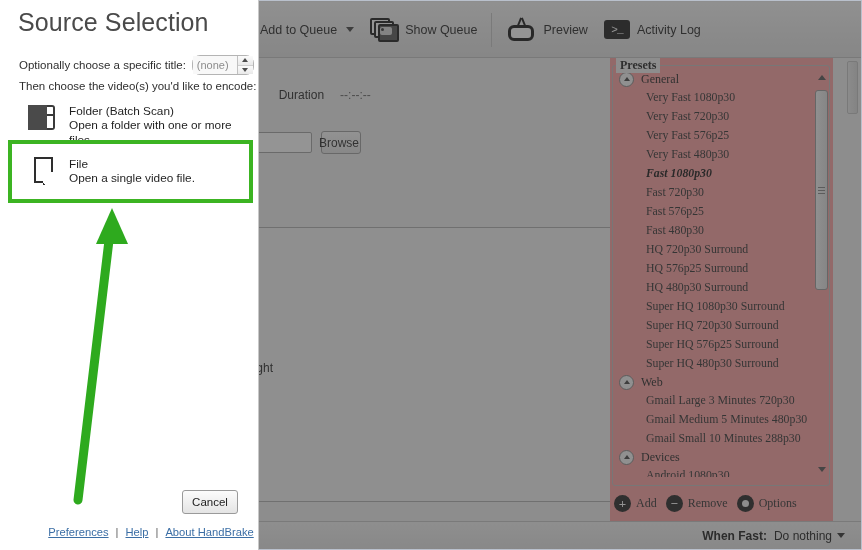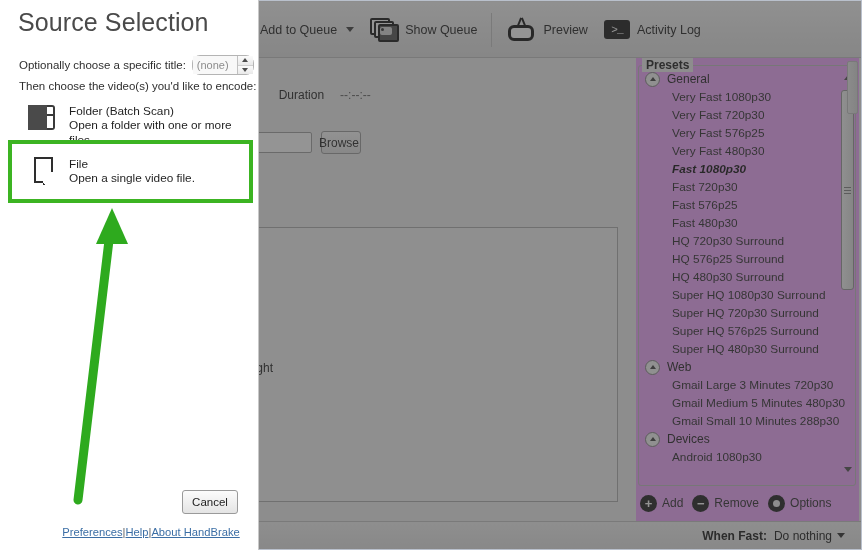--- a/index.html
+++ b/index.html
@@ -195,23 +195,24 @@
     flex:1; background: linear-gradient(to bottom,#fafafa,#e8e8e8);
     display:flex; align-items:center; justify-content:center;
   }
   .spin .sbtns b:first-child { border-bottom:1px solid #cfcfcf; }
   .ar-up { width:0;height:0;border-left:3px solid transparent;border-right:3px solid transparent;border-bottom:4px solid #4c4c4c;}
   .ar-dn { width:0;height:0;border-left:3px solid transparent;border-right:3px solid transparent;border-top:4px solid #4c4c4c;}
 
   
   #presets {
     position: absolute;
-    left: 634px; top: 0px;
+    left: 608px; top: 0px;
     width: 223px; height: 463px;
-    background: #f0abfc;
+    background: #fca5a5;
+    font-family: Liberation Serif, serif;
   }
   #presets-legend {
     position:absolute; left:6px; top:0px;
     font-size: 12px; font-weight: bold; color:#2b2b2b;
     background:#f0f0f0; padding:0 4px; z-index:2;
   }
   #presets-frame {
     position:absolute; left:2px; top:7px; width:218px; height:421px;
     border:1px solid #c2c2c2; border-radius:3px; box-sizing:border-box;
   }
@@ -402,21 +403,21 @@
     position:absolute; left:182px; top:490px;
     width: 54px; height: 22px;
     border:1px solid #9a9a9a; border-radius:3px;
     background: linear-gradient(to bottom,#fcfcfc,#e4e4e4);
     font-size: 11.5px; color:#222;
     display:flex; align-items:center; justify-content:center;
   }
   #modal-links {
     position:absolute; left:0; top:526px; width:302px;
     display:flex; align-items:center; justify-content:center;
-    font-size: 11.2px; color:#3b6ea5;
+    gap:7px; font-size: 11.2px; color:#3b6ea5;
   }
   #modal-links a { color:#3b6ea5; text-decoration: underline; }
   #modal-links .sep { color:#666; text-decoration:none; }
 </style>
 </head>
 <body>
 
 <div id="app-window">
 
   <div id="toolbar">

